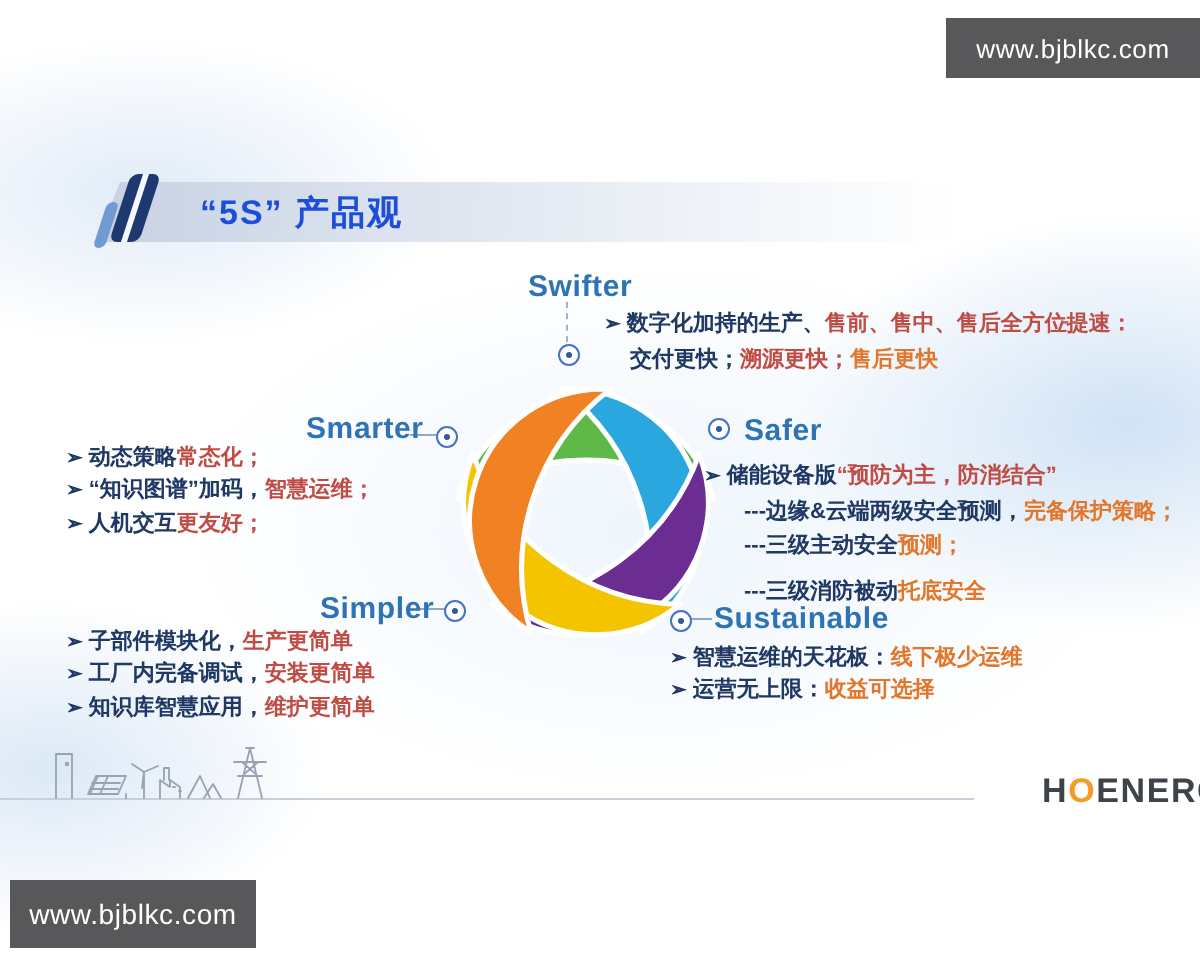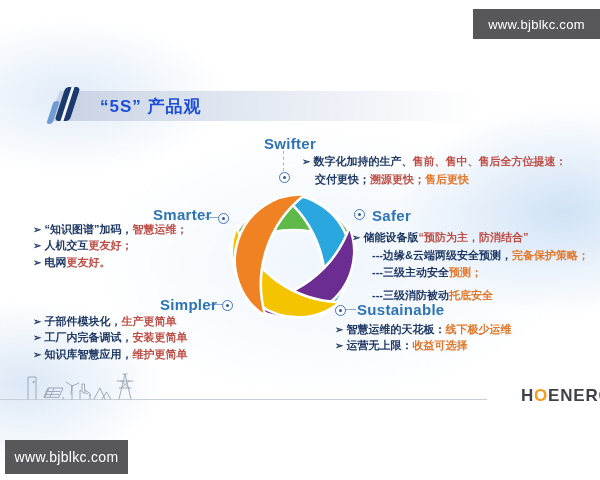--- a/index.html
+++ b/index.html
@@ -87,23 +87,23 @@
     </div>
     <div class="ellipsis">---</div>
     <div class="li abs" style="left:315px;top:172px;">
       <span class="t-navy">交付更快；</span><span class="t-red">溯源更快；</span><span class="t-orange">售后更快</span>
     </div>
   </div>
 
   <div>
     <div class="sec-label" style="left:153px;top:206px;">Smarter</div>
     <div class="rows abs" style="left:33px;top:221px;">
+      <div class="li"><span class="arrow">➢</span><span class="t-navy">动态策略</span><span class="t-red">常态化；</span></div>
       <div class="li"><span class="arrow">➢</span><span class="t-navy">“知识图谱”加码，</span><span class="t-red">智慧运维；</span></div>
       <div class="li"><span class="arrow">➢</span><span class="t-navy">人机交互</span><span class="t-red">更友好；</span></div>
-      <div class="li"><span class="arrow">➢</span><span class="t-navy">电网</span><span class="t-red">更友好。</span></div>
     </div>
   </div>
 
   <div>
     <div class="sec-label" style="left:160px;top:296px;">Simpler</div>
     <div class="rows abs" style="left:33px;top:313px;">
       <div class="li"><span class="arrow">➢</span><span class="t-navy">子部件模块化，</span><span class="t-red">生产更简单</span></div>
       <div class="li"><span class="arrow">➢</span><span class="t-navy">工厂内完备调试，</span><span class="t-red">安装更简单</span></div>
       <div class="li"><span class="arrow">➢</span><span class="t-navy">知识库智慧应用，</span><span class="t-red">维护更简单</span></div>
     </div>

